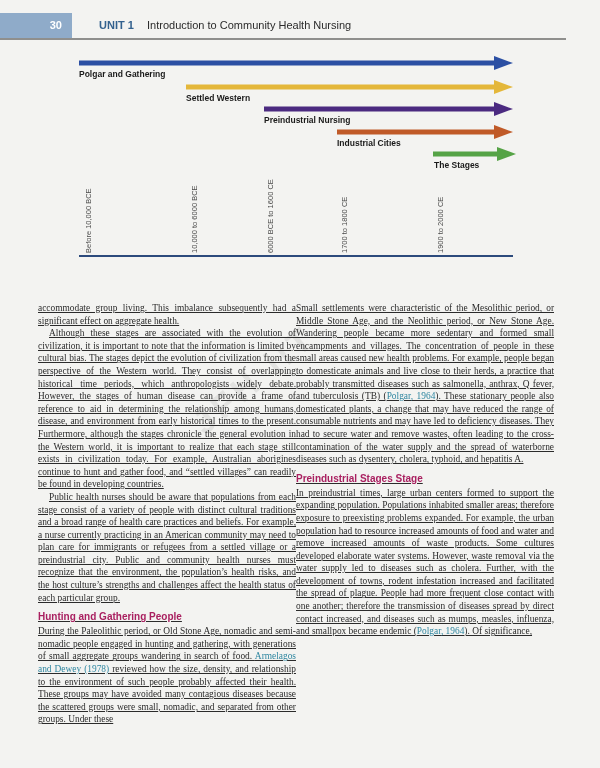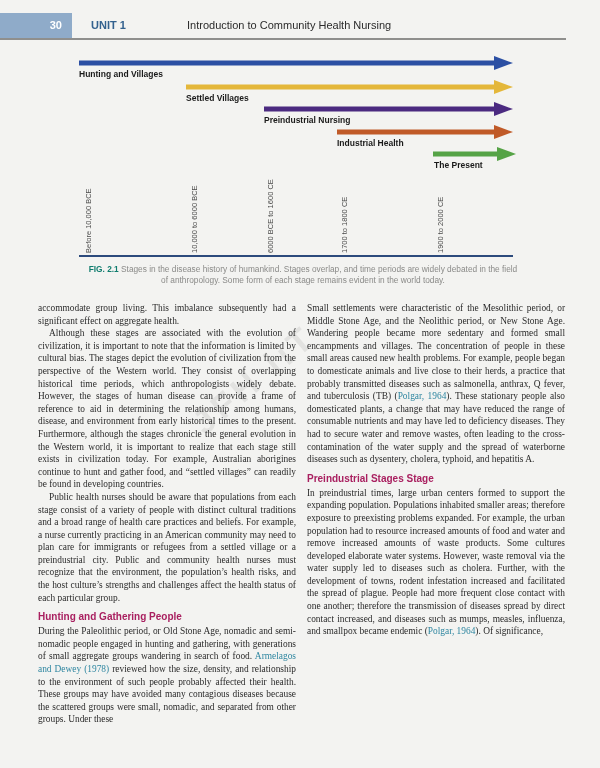--- a/index.html
+++ b/index.html
@@ -1,35 +1,35 @@
 <!DOCTYPE html>
 <html style="--heading: #a92060; --link: #2e86a0; --page_box: #8fabc9; --unit_label: #33618e; --caption_label: #0f7c6e; --axis: #2c4a7c; --page_bg: #f3f3f1; --text: #2b2b2b;"><head>
 <meta charset="utf-8">
 <style>
   html,body{margin:0;padding:0;}
   .page{position:relative;width:600px;height:768px;background:var(--page_bg,#f3f3f1);overflow:hidden;
         font-family:"Liberation Serif",serif;color:var(--text,#2b2b2b);}
   
   .pagenum-box{position:absolute;left:0;top:13px;width:72px;height:25px;background:var(--page_box,#8fabc9);
         color:#fff;font:bold 11px/25px "Liberation Sans",sans-serif;text-align:right;box-sizing:border-box;padding-right:10px;}
-  .unit-label{position:absolute;left:91px;top:19px;color:var(--unit_label,#33618e);
+  .unit-label{position:absolute;left:99px;top:19px;color:var(--unit_label,#33618e);
         font:bold 11px "Liberation Sans",sans-serif;}
-  .unit-title{position:absolute;left:147px;top:19px;color:#2b2b2b;font:11px "Liberation Sans",sans-serif;margin-left:40px;}
+  .unit-title{position:absolute;left:147px;top:19px;color:#2b2b2b;font:11px "Liberation Sans",sans-serif;}
   .header-rule{position:absolute;top:38px;left:0;width:566px;height:2px;background:#8f8f8d;}
   
   .fig-svg{position:absolute;left:0;top:0;pointer-events:none;}
   .stage-label{position:absolute;font:bold 8.5px "Liberation Sans",sans-serif;color:#1a1a1a;white-space:nowrap;}
   .tl-label{position:absolute;font:7.5px "Liberation Sans",sans-serif;color:#4a4a4a;white-space:nowrap;
         transform-origin:0 0;transform:rotate(-90deg);}
   .axis-line{position:absolute;left:79px;top:255px;width:434px;height:2px;background:var(--axis,#2c4a7c);}
   .fig-caption{position:absolute;left:85px;top:264px;width:436px;text-align:center;
         font:8.3px/11px "Liberation Sans",sans-serif;color:#8a8a88;}
   .fig-caption .cap-label{color:var(--caption_label,#0f7c6e);font-weight:bold;}
   
-  .body-cols{position:absolute;left:38px;top:302px;width:527px;display:flex;gap:11px;}
+  .body-cols{position:absolute;left:38px;top:302px;width:527px;display:flex;text-decoration:underline;}
   .col{width:258px;}
   .col p{margin:0;text-align:justify;font-size:9.4px;line-height:12.6px;}
   .col p.indent{text-indent:11px;}
   .col h3{margin:7px 0 3px 0;font:bold 10px "Liberation Sans",sans-serif;color:var(--heading,#a92060);}
   a.cite{color:var(--link,#2e86a0);text-decoration:none;cursor:pointer;}
   
   .watermark{position:absolute;left:180px;top:360px;font:bold 34px "Liberation Sans",sans-serif;
         color:#8e8e8e;opacity:.16;transform:rotate(-40deg);letter-spacing:5px;pointer-events:none;}
 </style>
 </head>
@@ -58,35 +58,34 @@
     <g>
       <line x1="337" y1="132" x2="496" y2="132" stroke-width="5" stroke="#c05a28"></line>
       <polygon points="494,125 513,132 494,139" fill="#c05a28"></polygon>
     </g>
     <g>
       <line x1="433" y1="154" x2="499" y2="154" stroke-width="5" stroke="#55a346"></line>
       <polygon points="497,147 516,154 497,161" fill="#55a346"></polygon>
     </g>
   </svg>
 
-  <div class="stage-label" style="left:79px;top:69px">Hunting and Villages</div>
-  <div class="stage-label" style="left:186px;top:93px">Settled Villages</div>
+  <div class="stage-label" style="left:79px;top:69px">Polgar and Gathering</div>
+  <div class="stage-label" style="left:186px;top:93px">Settled Western</div>
   <div class="stage-label" style="left:264px;top:115px">Preindustrial Nursing</div>
-  <div class="stage-label" style="left:337px;top:138px">Industrial Health</div>
-  <div class="stage-label" style="left:434px;top:160px">The Present</div>
+  <div class="stage-label" style="left:337px;top:138px">Industrial Cities</div>
+  <div class="stage-label" style="left:434px;top:160px">The Stages</div>
 
   <div class="tl-label" style="left:84px;top:253px">Before 10,000 BCE</div>
   <div class="tl-label" style="left:190px;top:253px">10,000 to 6000 BCE</div>
   <div class="tl-label" style="left:266px;top:253px">6000 BCE to 1600 CE</div>
   <div class="tl-label" style="left:340px;top:253px">1700 to 1800 CE</div>
   <div class="tl-label" style="left:436px;top:253px">1900 to 2000 CE</div>
 
   <div class="axis-line"></div>
 
-  <div class="fig-caption"><span class="cap-label">FIG. 2.1</span> <span>Stages in the disease history of humankind. Stages overlap, and time periods are widely debated in the field of anthropology. Some form of each stage remains evident in the world today.</span></div>
 
   <div class="watermark">JFH iiT</div>
 
   <div class="body-cols">
     <div class="col">
       <p>accommodate group living. This imbalance subsequently had a significant effect on aggregate health.</p>
       <p class="indent">Although these stages are associated with the evolution of civilization, it is important to note that the information is limited by cultural bias. The stages depict the evolution of civilization from the perspective of the Western world. They consist of overlapping historical time periods, which anthropologists widely debate. However, the stages of human disease can provide a frame of reference to aid in determining the relationship among humans, disease, and environment from early historical times to the present. Furthermore, although the stages chronicle the general evolution in the Western world, it is important to realize that each stage still exists in civilization today. For example, Australian aborigines continue to hunt and gather food, and “settled villages” can readily be found in developing countries.</p>
       <p class="indent">Public health nurses should be aware that populations from each stage consist of a variety of people with distinct cultural traditions and a broad range of health care practices and beliefs. For example, a nurse currently practicing in an American community may need to plan care for immigrants or refugees from a settled village or a preindustrial city. Public and community health nurses must recognize that the environment, the population’s health risks, and the host culture’s strengths and challenges affect the health status of each particular group.</p>
       <h3>Hunting and Gathering People</h3>
       <p><span>During the Paleolithic period, or Old Stone Age, nomadic and semi-nomadic people engaged in hunting and gathering, with generations of small aggregate groups wandering in search of food. </span><a class="cite">Armelagos and Dewey (1978)</a><span> reviewed how the size, density, and relationship to the environment of such people probably affected their health. These groups may have avoided many contagious diseases because the scattered groups were small, nomadic, and separated from other groups. Under these</span></p>

